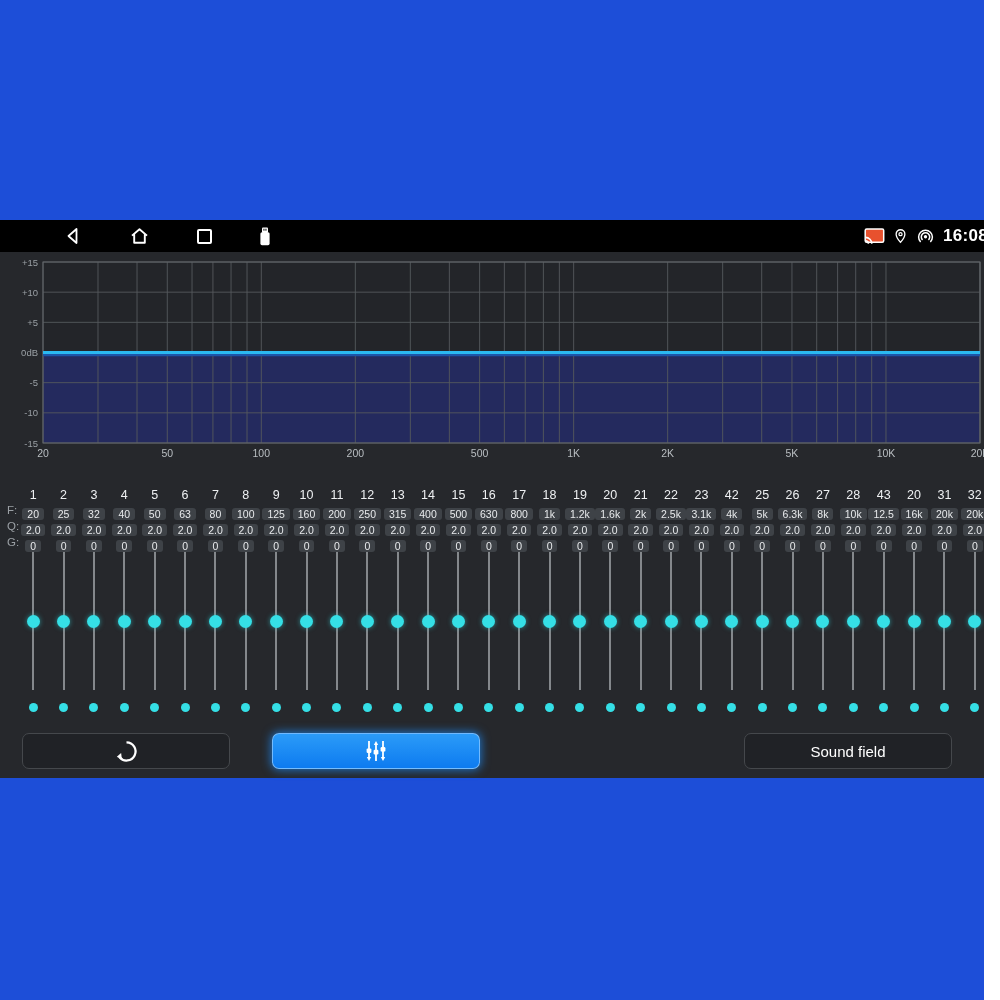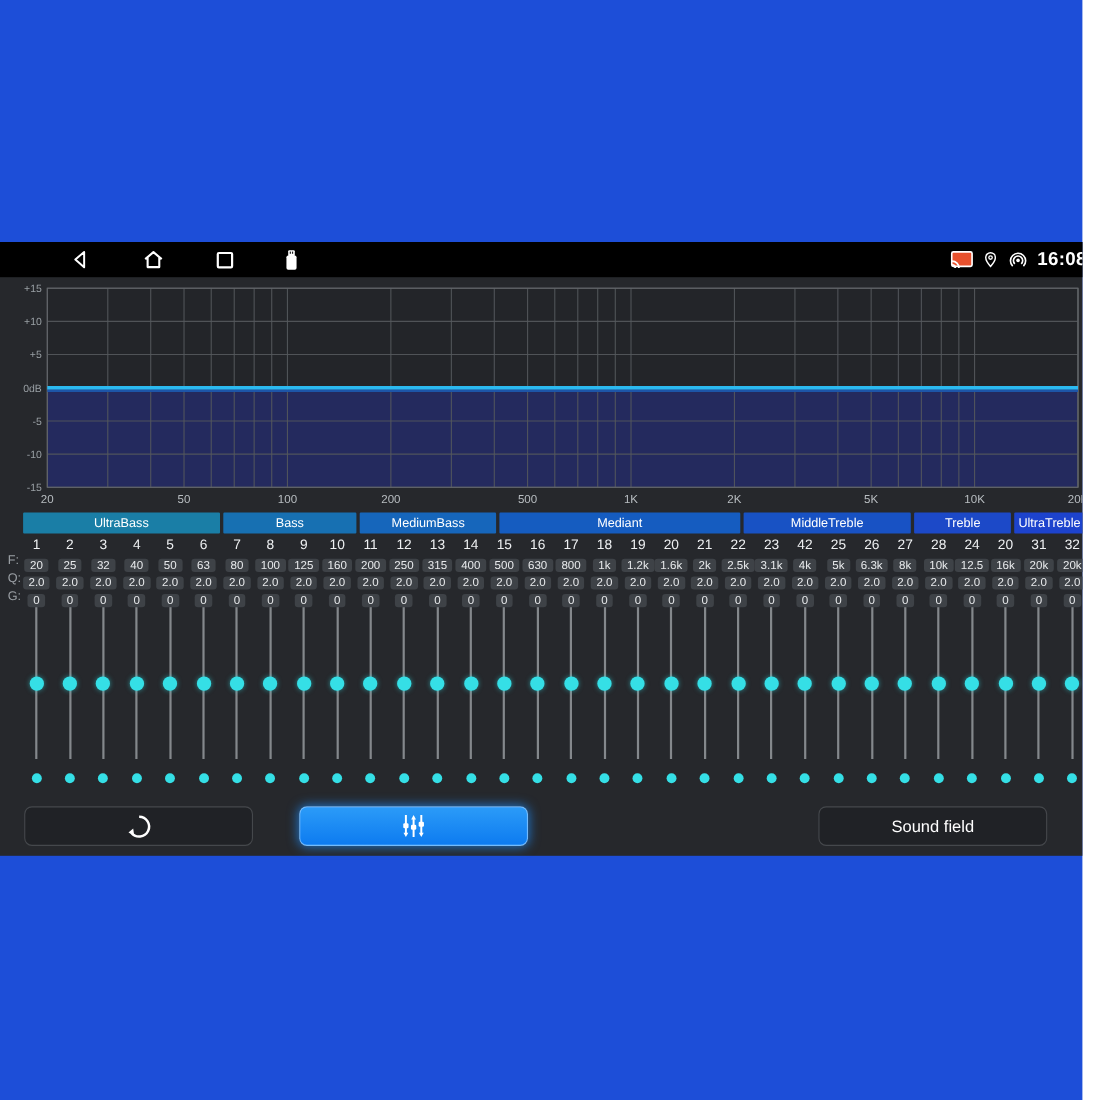--- a/index.html
+++ b/index.html
@@ -145,29 +145,20 @@
           <text x="355.3333333333333" y="205" text-anchor="middle" font-size="10.5" fill="#b9bec2">200</text>
           <text x="479.6232627085665" y="205" text-anchor="middle" font-size="10.5" fill="#b9bec2">500</text>
           <text x="573.6449646876165" y="205" text-anchor="middle" font-size="10.5" fill="#b9bec2">1K</text>
           <text x="667.6666666666666" y="205" text-anchor="middle" font-size="10.5" fill="#b9bec2">2K</text>
           <text x="791.9565960418996" y="205" text-anchor="middle" font-size="10.5" fill="#b9bec2">5K</text>
           <text x="885.9782980209499" y="205" text-anchor="middle" font-size="10.5" fill="#b9bec2">10K</text>
           <text x="980" y="205" text-anchor="middle" font-size="10.5" fill="#b9bec2">20K</text>
         </svg>
     </div>
 
-    <div class="bands-row">
-        <div class="bandgroup" style="flex-grow: 179; flex-basis: 0px; background: rgb(26, 126, 166);">UltraBass</div>
-        <div class="bandgroup" style="flex-grow: 122; flex-basis: 0px; background: rgb(23, 112, 178);">Bass</div>
-        <div class="bandgroup" style="flex-grow: 124; flex-basis: 0px; background: rgb(22, 102, 187);">MediumBass</div>
-        <div class="bandgroup" style="flex-grow: 219; flex-basis: 0px; background: rgb(21, 92, 192);">Mediant</div>
-        <div class="bandgroup" style="flex-grow: 153; flex-basis: 0px; background: rgb(24, 82, 196);">MiddleTreble</div>
-        <div class="bandgroup" style="flex-grow: 88; flex-basis: 0px; background: rgb(28, 73, 200);">Treble</div>
-        <div class="bandgroup" style="flex-grow: 64; flex-basis: 0px; background: rgb(29, 67, 205);">UltraTreble</div>
-      </div>
 
     <div class="cols numbers-row">
         <div class="">1</div>
         <div class="">2</div>
         <div class="">3</div>
         <div class="">4</div>
         <div class="">5</div>
         <div class="">6</div>
         <div class="">7</div>
         <div class="">8</div>
@@ -184,21 +175,21 @@
         <div class="">19</div>
         <div class="">20</div>
         <div class="">21</div>
         <div class="">22</div>
         <div class="">23</div>
         <div class="">42</div>
         <div class="">25</div>
         <div class="">26</div>
         <div class="">27</div>
         <div class="">28</div>
-        <div class="">24</div>
+        <div class="">43</div>
         <div class="">20</div>
         <div class="">31</div>
         <div class="">32</div>
       </div>
 
     <span class="rowlabel lab-f">F:</span>
     <div class="cols freq-row">
         <div class=""><span class="cellbox">20</span></div>
         <div class=""><span class="cellbox">25</span></div>
         <div class=""><span class="cellbox">32</span></div>

